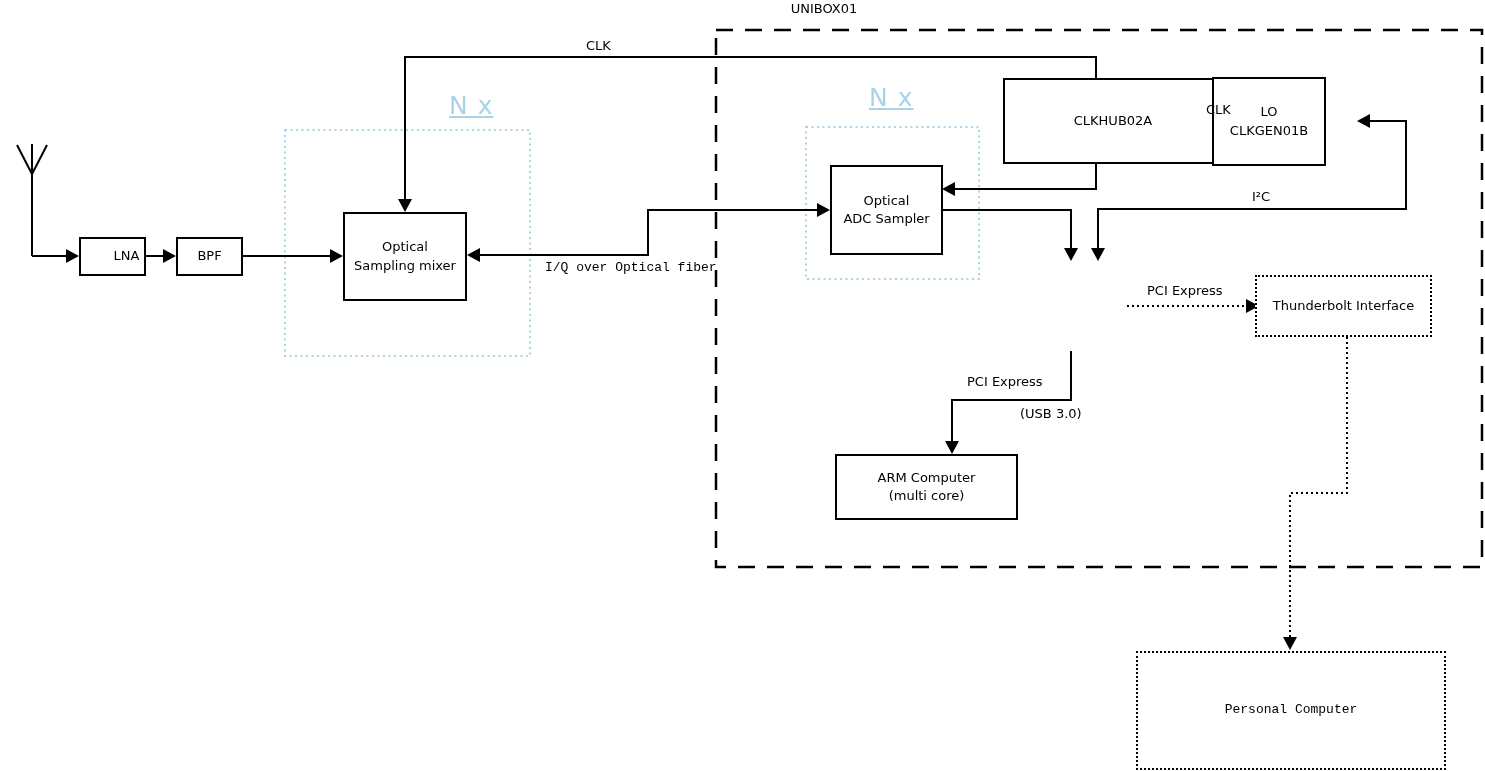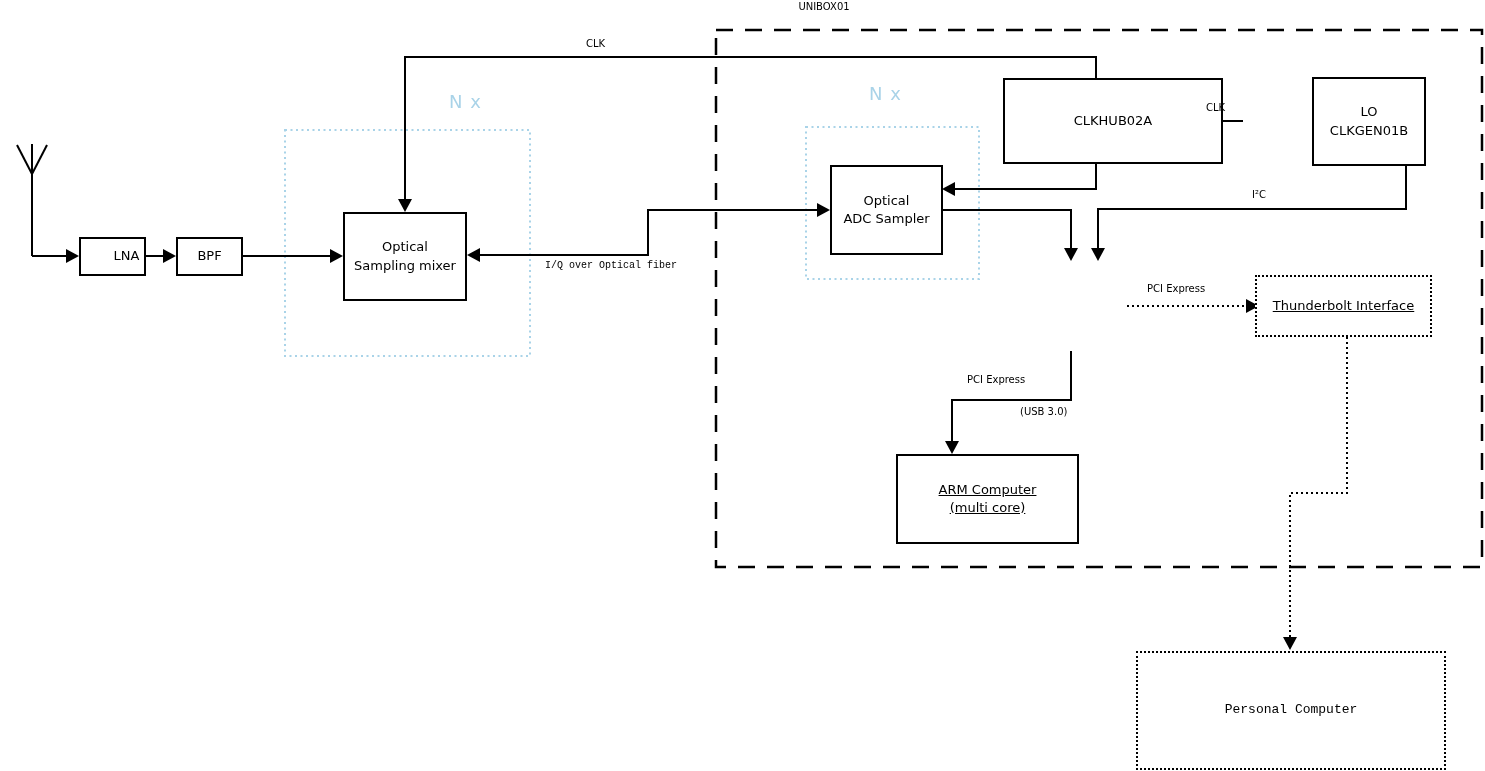--- a/index.html
+++ b/index.html
@@ -24,25 +24,25 @@
   .dash{stroke-dasharray:17 12;}
   .blu{stroke:var(--accent);stroke-width:2;fill:none;stroke-dasharray:2 3.5;}
   .node{
     position:absolute;box-sizing:border-box;
     border:2px solid var(--line);background:var(--bg);
     display:flex;align-items:center;justify-content:center;
     text-align:center;font-size:13px;line-height:1.4;
     white-space:pre-line;
   }
   .node.dotted{border:2px dotted var(--line);}
-  .lbl{position:absolute;font-size:10px;white-space:nowrap;}
+  .lbl{position:absolute;font-size:13px;white-space:nowrap;}
   .lbl.center{text-align:center;}
   .nx{
-    position:absolute;font-size:18px;line-height:1.1;
-    color:var(--accent);letter-spacing:1px;white-space:nowrap;
+    position:absolute;font-size:25px;line-height:1.1;
+    color:var(--accent);letter-spacing:1px;white-space:nowrap;text-decoration:underline;
   }
 </style>
 </head>
 <body>
 
 <div class="canvas">
 
   <svg class="wires" viewBox="0 0 1485 771" xmlns="http://www.w3.org/2000/svg">
 
     <rect class="ln dash thick" x="716" y="30" width="766" height="537"></rect>
@@ -129,27 +129,27 @@
   <div class="node" style="left:176px;top:237px;width:67px;height:39px;">BPF</div>
 
   <div class="node" style="left:343px;top:212px;width:124px;height:89px;">Optical
 Sampling mixer</div>
 
   <div class="node" style="left:830px;top:165px;width:113px;height:90px;">Optical
 ADC Sampler</div>
 
   <div class="node" style="left:1003px;top:78px;width:220px;height:86px;">CLKHUB02A</div>
 
-  <div class="node" style="left:1312px;top:77px;width:114px;height:89px;">LO
+  <div class="node" style="left:1212px;top:77px;width:114px;height:89px;">LO
 CLKGEN01B</div>
 
 
-  <div class="node dotted" style="left:1255px;top:275px;width:177px;height:62px;text-decoration:underline;">Thunderbolt Interface</div>
+  <div class="node dotted" style="left:1255px;top:275px;width:177px;height:62px;">Thunderbolt Interface</div>
 
-  <div class="node" style="left:896px;top:454px;width:183px;height:90px;text-decoration:underline;">ARM Computer
+  <div class="node" style="left:835px;top:454px;width:183px;height:66px;">ARM Computer
 (multi core)</div>
 
   <div class="node dotted" style="left:1136px;top:651px;width:310px;height:119px;font-family:Liberation Mono, monospace;">Personal Computer</div>
 
   <div class="lbl" style="left:586px;top:38px;">CLK</div>
 
   <div class="lbl" style="left:1206px;top:102px;">CLK</div>
 
   <div class="lbl" style="left:1244px;top:189px;margin-left:8px;">I²C</div>
 

